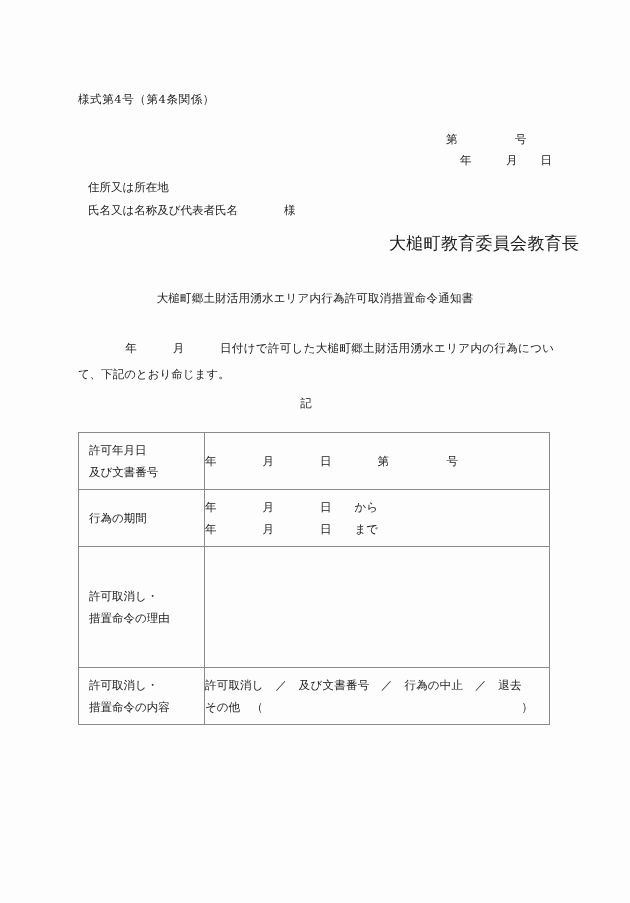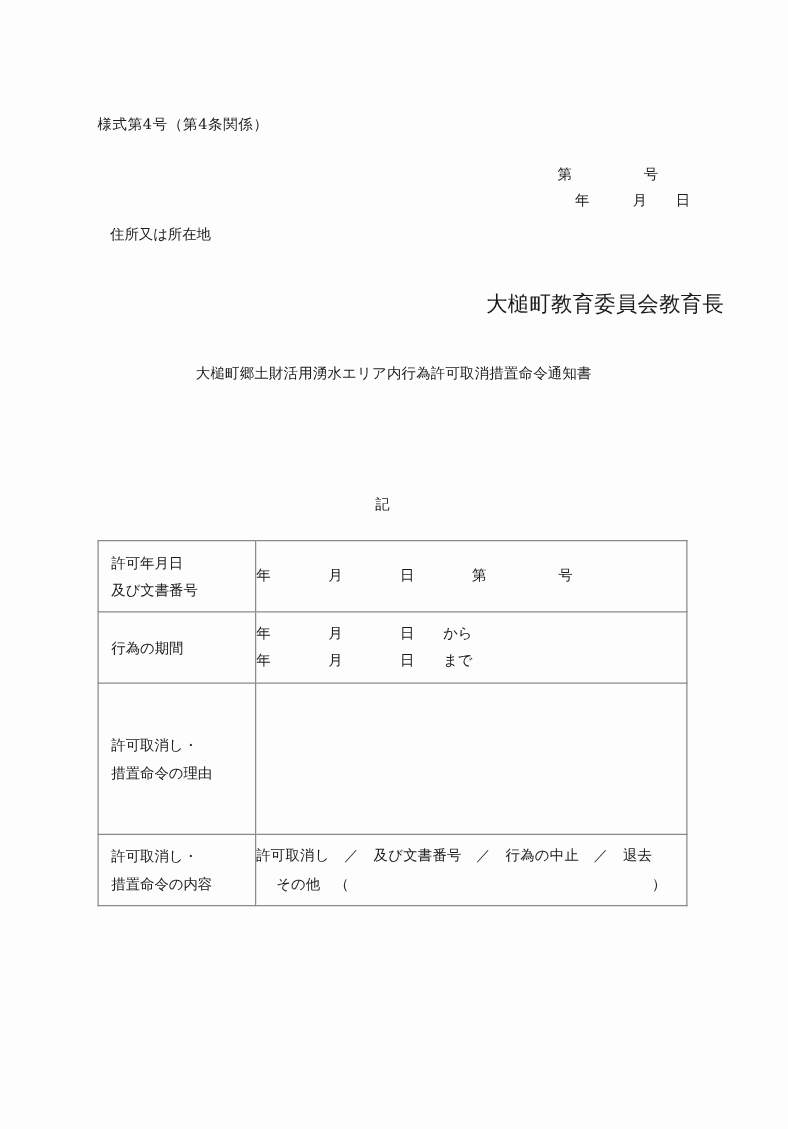--- a/index.html
+++ b/index.html
@@ -134,65 +134,66 @@
     padding: 6px 0 6px 10px;
     line-height: 22px;
   }
   .form-table td.value {
     padding: 6px 8px 6px 0;
     line-height: 22px;
   }
   .label-line {
     display: block;
     white-space: pre;
+    font-family: Liberation Serif, serif;
   }
   .value-line {
     display: block;
     white-space: pre;
     font-family: Liberation Serif, serif;
   }
 
   .row-permit .value { text-align: left; padding-left: 55px; }
   .row-period .value { text-align: left; padding-left: 92px; }
   .row-reason td { height: 108px; }
   .row-reason .label { vertical-align: middle; }
   .row-content .value { text-align: left; padding-left: 22px; }
   .row-content .value .opts { letter-spacing: 0.2px; }
   .row-content .value .other {
     display: block;
     white-space: pre;
-    margin-left: 16px;
   }
   .row-content .value .other .paren-close {
     float: right;
     padding-right: 8px;
   }
 </style>
 </head>
 <body>
 
 <div class="page">
 
   <div class="form-no">様式第4号（第4条関係）</div>
 
   <div class="doc-meta">
     <span class="line-no">第　　　　　号</span>
     <span class="line-date">年　　　月　　日</span>
   </div>
 
   <div class="addressee">
     <div>住所又は所在地</div>
+    <div>氏名又は名称及び代表者氏名　　　　様</div>
   </div>
 
   <div class="issuer">大槌町教育委員会教育長</div>
 
   <div class="doc-title">大槌町郷土財活用湧水エリア内行為許可取消措置命令通知書</div>
 
   <div class="body-text">
-    <span class="indent">　　　　</span>
+    <span class="indent">　　　　</span><span>年　　　月　　　日付けで許可した大槌町郷土財活用湧水エリア内の行為について、下記のとおり命じます。</span>
   </div>
 
   <div class="ki-mark">記</div>
 
   <table class="form-table">
     <tbody>
       <tr class="row-permit">
         <td class="label">
           <span class="label-line">許可年月日</span>
           <span class="label-line">及び文書番号</span>

